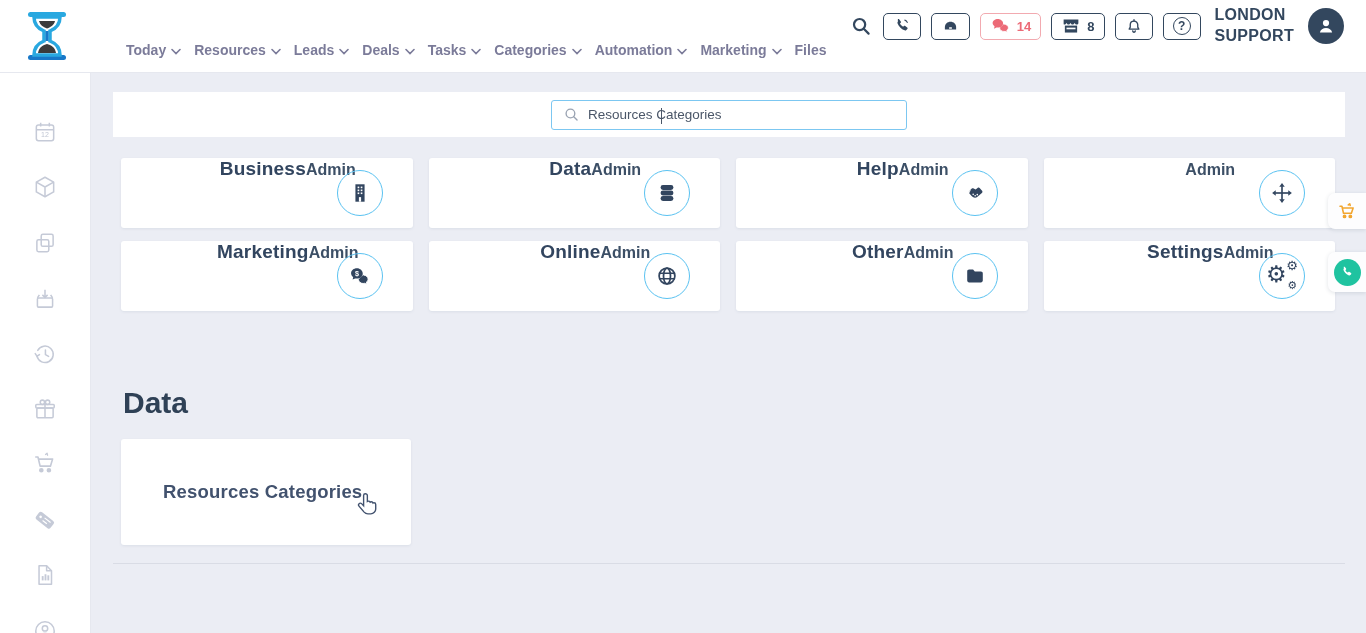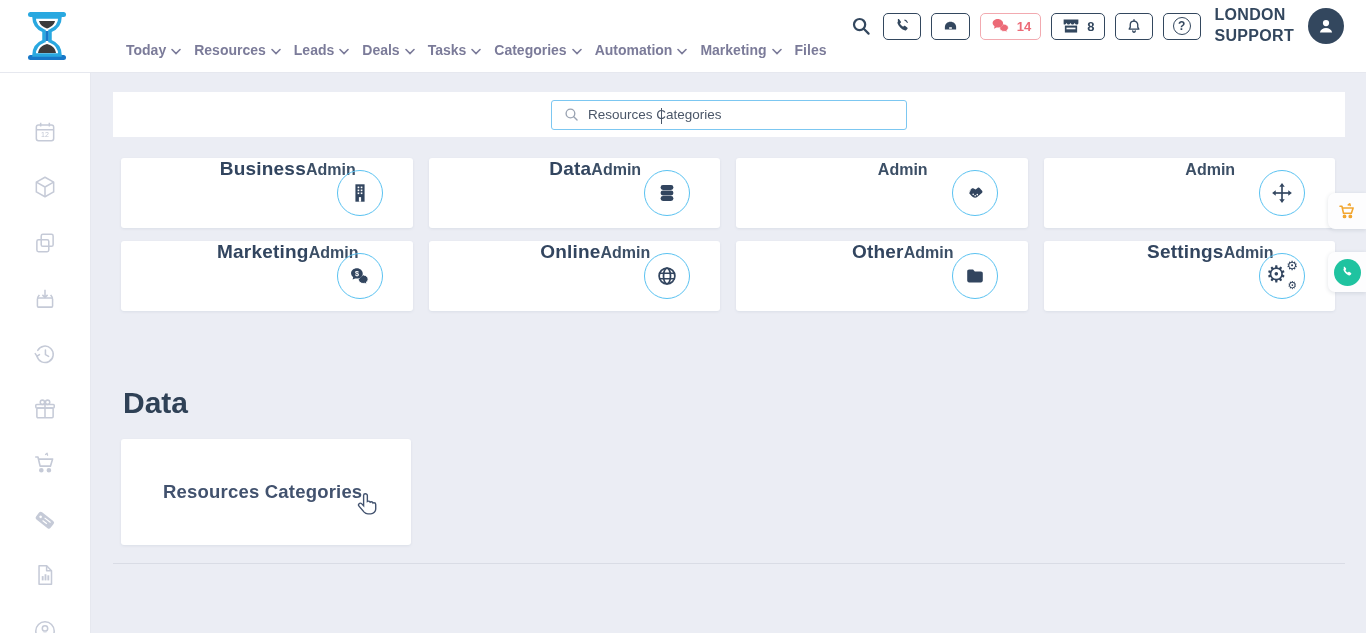--- a/index.html
+++ b/index.html
@@ -320,20 +320,21 @@
       <div class="cat-sub">Admin</div>
       <div class="cat-circle">
         <svg width="22" height="22" viewBox="0 0 24 24" fill="#32455f">
             <rect x="5" y="3.4" width="14" height="5.2" rx="2.6"></rect>
             <rect x="5" y="9.4" width="14" height="5.2" rx="2.6"></rect>
             <rect x="5" y="15.4" width="14" height="5.2" rx="2.6"></rect>
           </svg>
       </div>
     </div>
     <div class="cat-card">
+      <div class="cat-title">Help</div>
       <div class="cat-sub">Admin</div>
       <div class="cat-circle">
         <svg width="23" height="23" viewBox="0 0 24 24">
             <path d="M5.8 10.1 9.2 6.9c.5-.5 1.3-.6 1.9-.2l2.1 1.2 2-1.7c.7-.6 1.8-.5 2.4.2l2.3 2.6c.6.7.5 1.8-.2 2.4l-4.6 3.9c-1.7 1.5-4.3 1.3-5.8-.4l-2.4-2.7c-.7-.8-.6-1.6.9-2.1z" fill="#32455f"></path>
             <g fill="#ffffff">
               <circle cx="10.6" cy="12.9" r="0.85"></circle>
               <circle cx="12.7" cy="14.3" r="0.85"></circle>
               <circle cx="14.9" cy="13.2" r="0.85"></circle>
             </g>
             <path d="M4.8 11.6l2.9-3" stroke="#ffffff" stroke-width="1.1" fill="none"></path>

